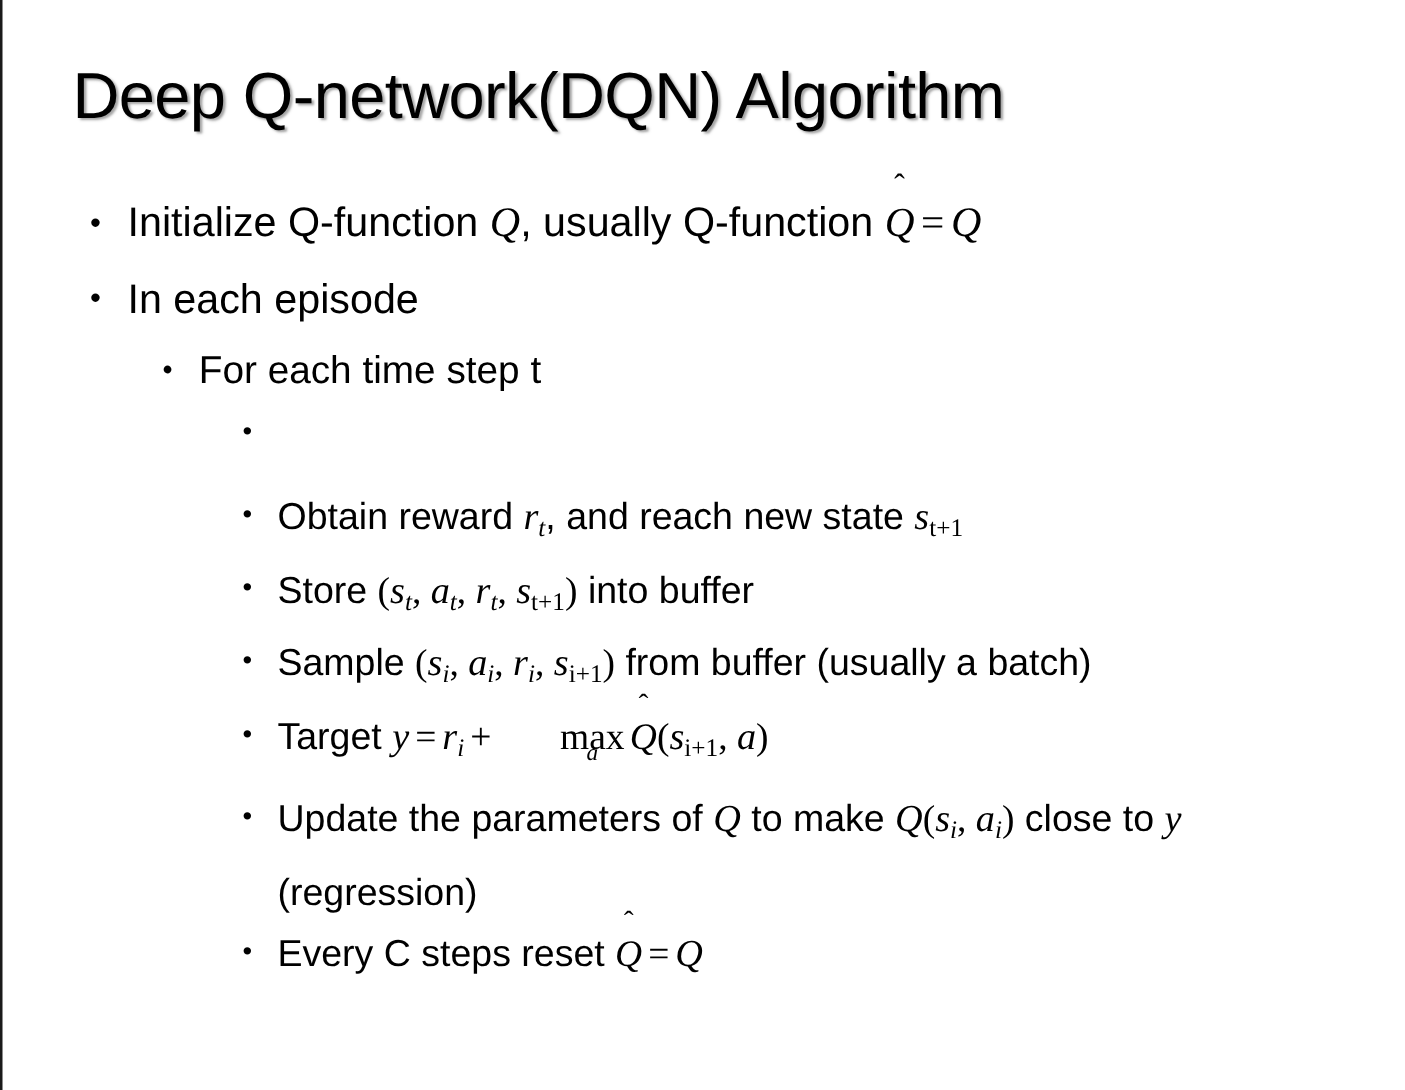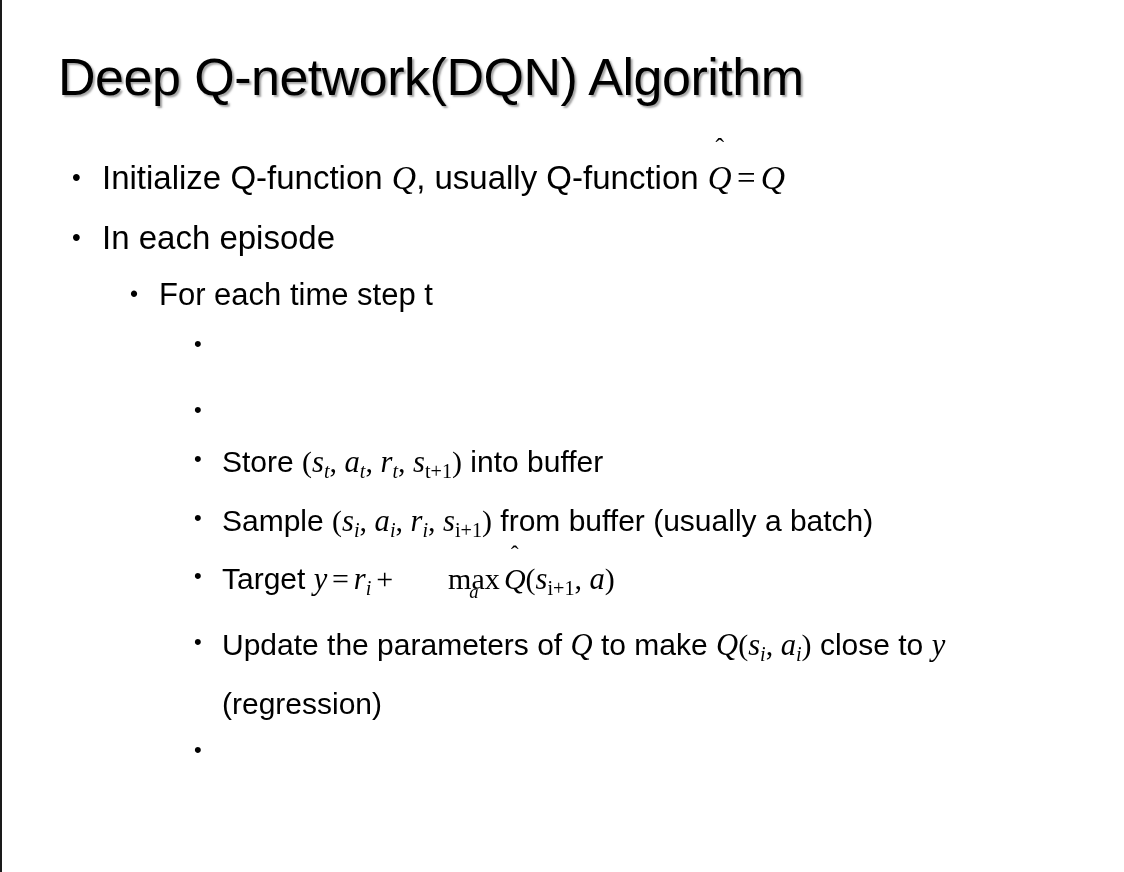--- a/index.html
+++ b/index.html
@@ -205,20 +205,21 @@
       <span class="bullet">•</span>
       <span class="txt">For each time step t</span>
     </div>
 
     <div class="line lv3 tall">
       <span class="bullet">•</span>
     </div>
 
     <div class="line lv3">
       <span class="bullet">•</span>
+      <span class="txt"><span>Obtain reward </span><span class="m"><span>r</span><span class="msub">t</span></span><span>, and reach new state </span><span class="m"><span>s</span><span class="msub-up">t+1</span></span></span>
     </div>
 
     <div class="line lv3">
       <span class="bullet">•</span>
       <span class="txt"><span>Store </span><span class="paren">(</span><span class="m"><span>s</span><span class="msub">t</span></span><span class="mu">, </span><span class="m"><span>a</span><span class="msub">t</span></span><span class="mu">, </span><span class="m"><span>r</span><span class="msub">t</span></span><span class="mu">, </span><span class="m"><span>s</span><span class="msub-up">t+1</span></span><span class="paren">)</span><span> into buffer</span></span>
     </div>
 
     <div class="line lv3">
       <span class="bullet">•</span>
       <span class="txt"><span>Sample </span><span class="paren">(</span><span class="m"><span>s</span><span class="msub">i</span></span><span class="mu">, </span><span class="m"><span>a</span><span class="msub">i</span></span><span class="mu">, </span><span class="m"><span>r</span><span class="msub">i</span></span><span class="mu">, </span><span class="m"><span>s</span><span class="msub-up">i+1</span></span><span class="paren">)</span><span> from buffer (usually a batch)</span></span>
@@ -229,16 +230,17 @@
       <span class="txt"><span>Target </span><span class="m">y</span><span class="op">=</span><span class="m"><span>r</span><span class="msub">i</span></span><span class="op">+</span><span class="underset"><span class="top">max</span><span class="bot">a</span></span><span class="hat"><span class="hatmark">̂</span><span>Q</span></span><span class="paren">(</span><span class="m"><span>s</span><span class="msub-up">i+1</span></span><span class="mu">, </span><span class="m">a</span><span class="paren">)</span></span>
     </div>
 
     <div class="line lv3 tall">
       <span class="bullet">•</span>
       <span class="txt"><span>Update the parameters of </span><span class="m">Q</span><span> to make </span><span class="m">Q</span><span class="paren">(</span><span class="m"><span>s</span><span class="msub">i</span></span><span class="mu">, </span><span class="m"><span>a</span><span class="msub">i</span></span><span class="paren">)</span><span> close to </span><span class="m">y</span><span> (regression)</span></span>
     </div>
 
     <div class="line lv3">
       <span class="bullet">•</span>
+      <span class="txt"><span>Every C steps reset </span><span class="hat"><span class="hatmark">̂</span><span>Q</span></span><span class="op">=</span><span class="m">Q</span></span>
     </div>
 
   </div>
 </div>
 
 </body></html>

